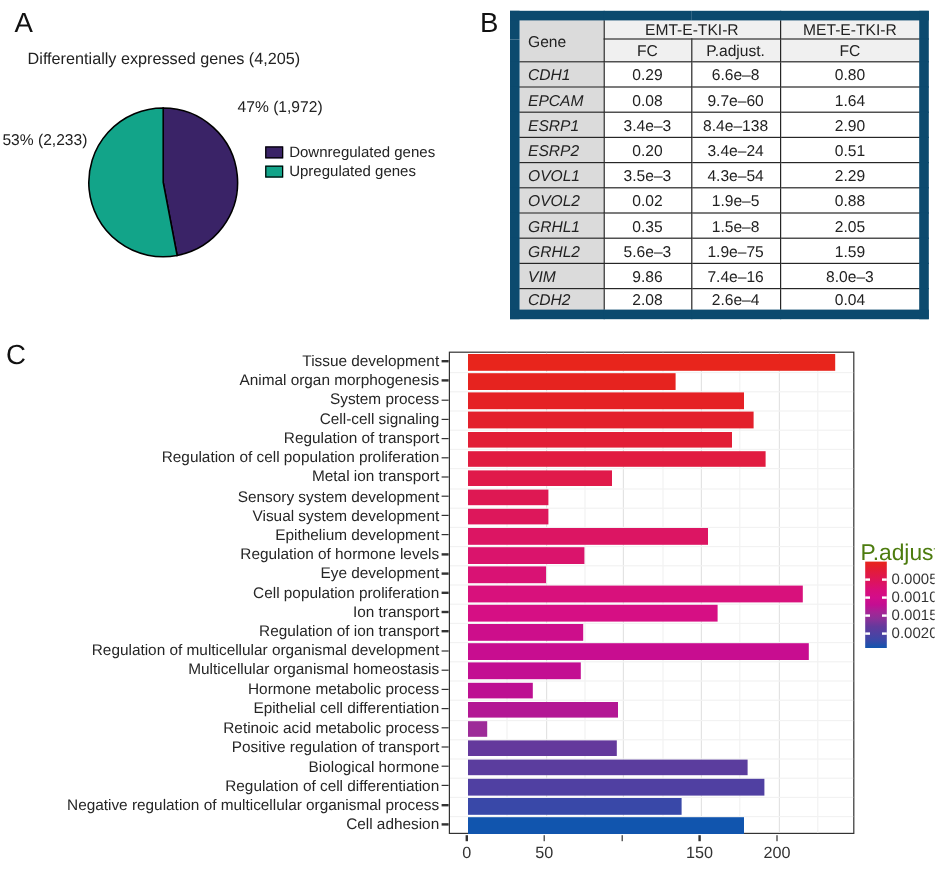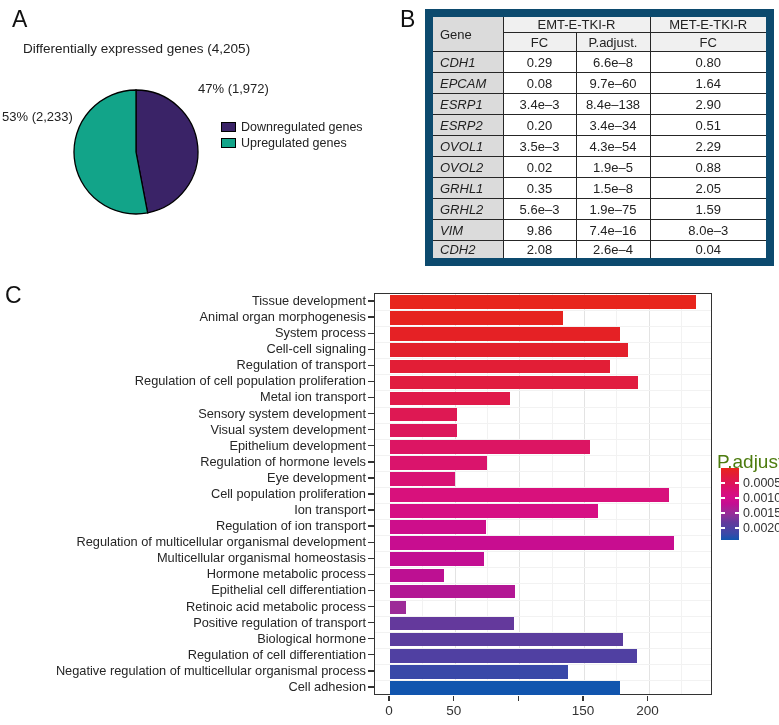--- a/index.html
+++ b/index.html
@@ -98,21 +98,21 @@
         </tr>
         <tr class="drow">
           <td class="genecell">ESRP1</td>
           <td>3.4e–3</td>
           <td>8.4e–138</td>
           <td>2.90</td>
         </tr>
         <tr class="drow">
           <td class="genecell">ESRP2</td>
           <td>0.20</td>
-          <td>3.4e–34</td>
+          <td>3.4e–24</td>
           <td>0.51</td>
         </tr>
         <tr class="drow">
           <td class="genecell">OVOL1</td>
           <td>3.5e–3</td>
           <td>4.3e–54</td>
           <td>2.29</td>
         </tr>
         <tr class="drow">
           <td class="genecell">OVOL2</td>

